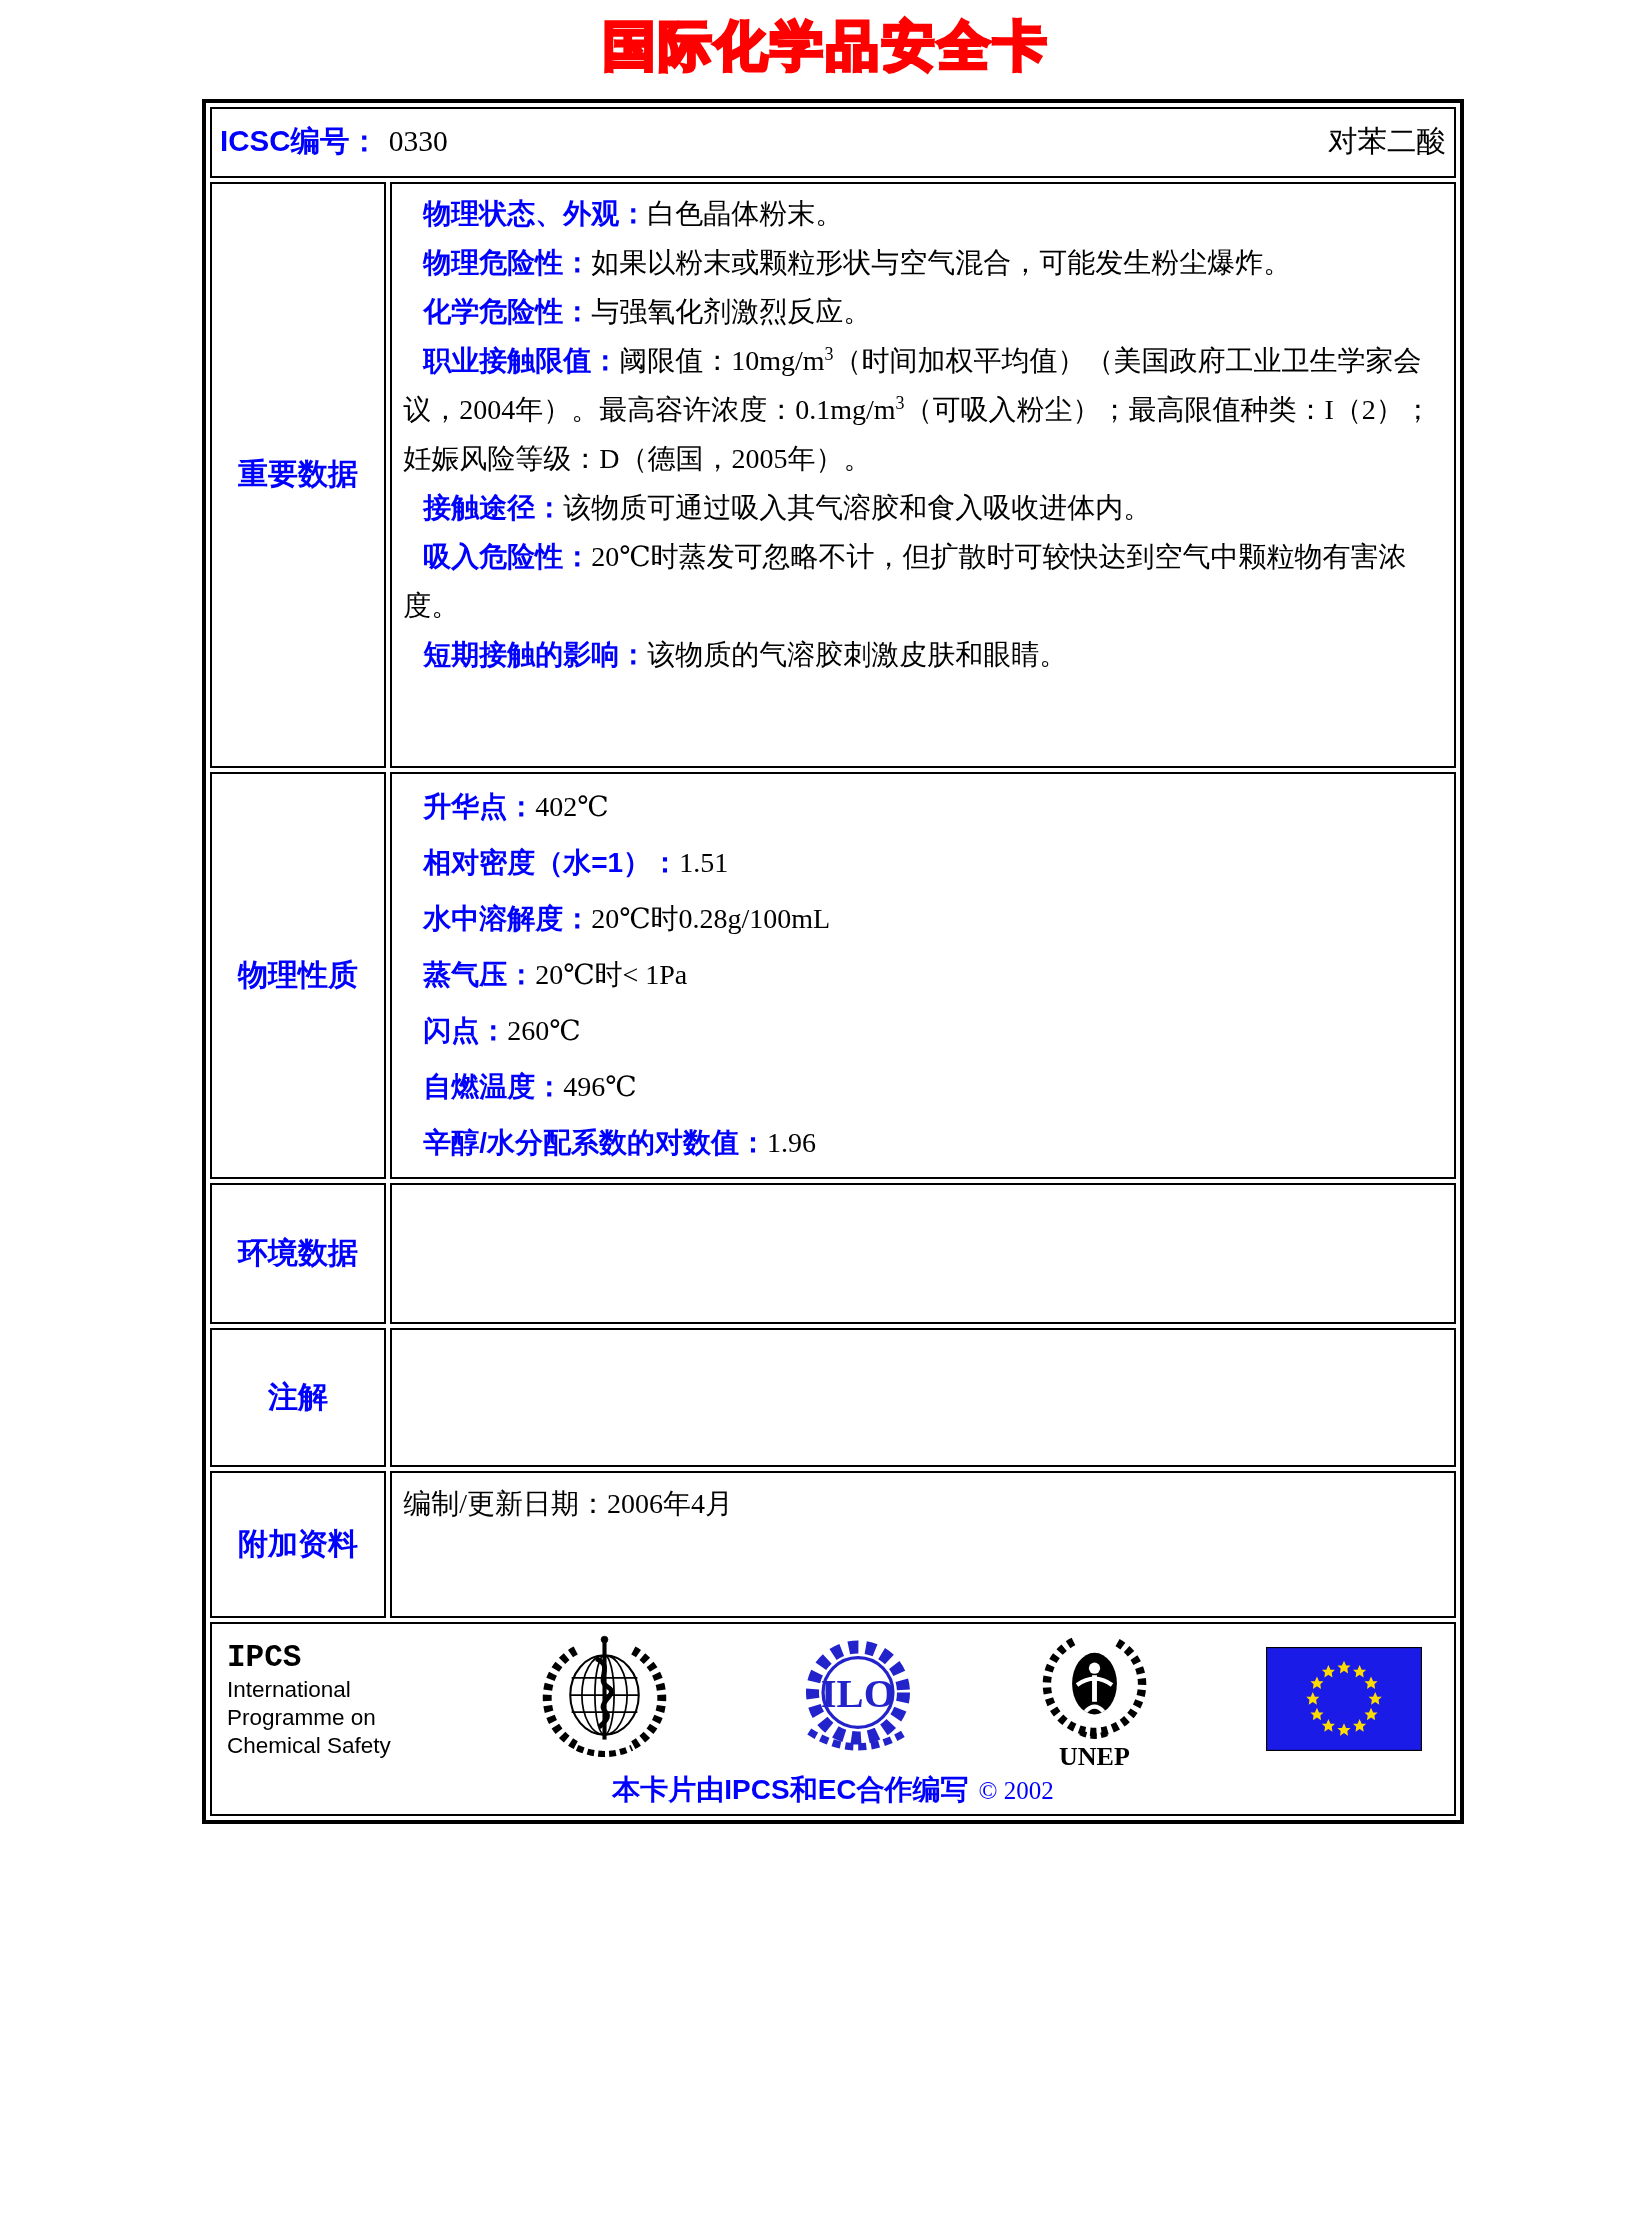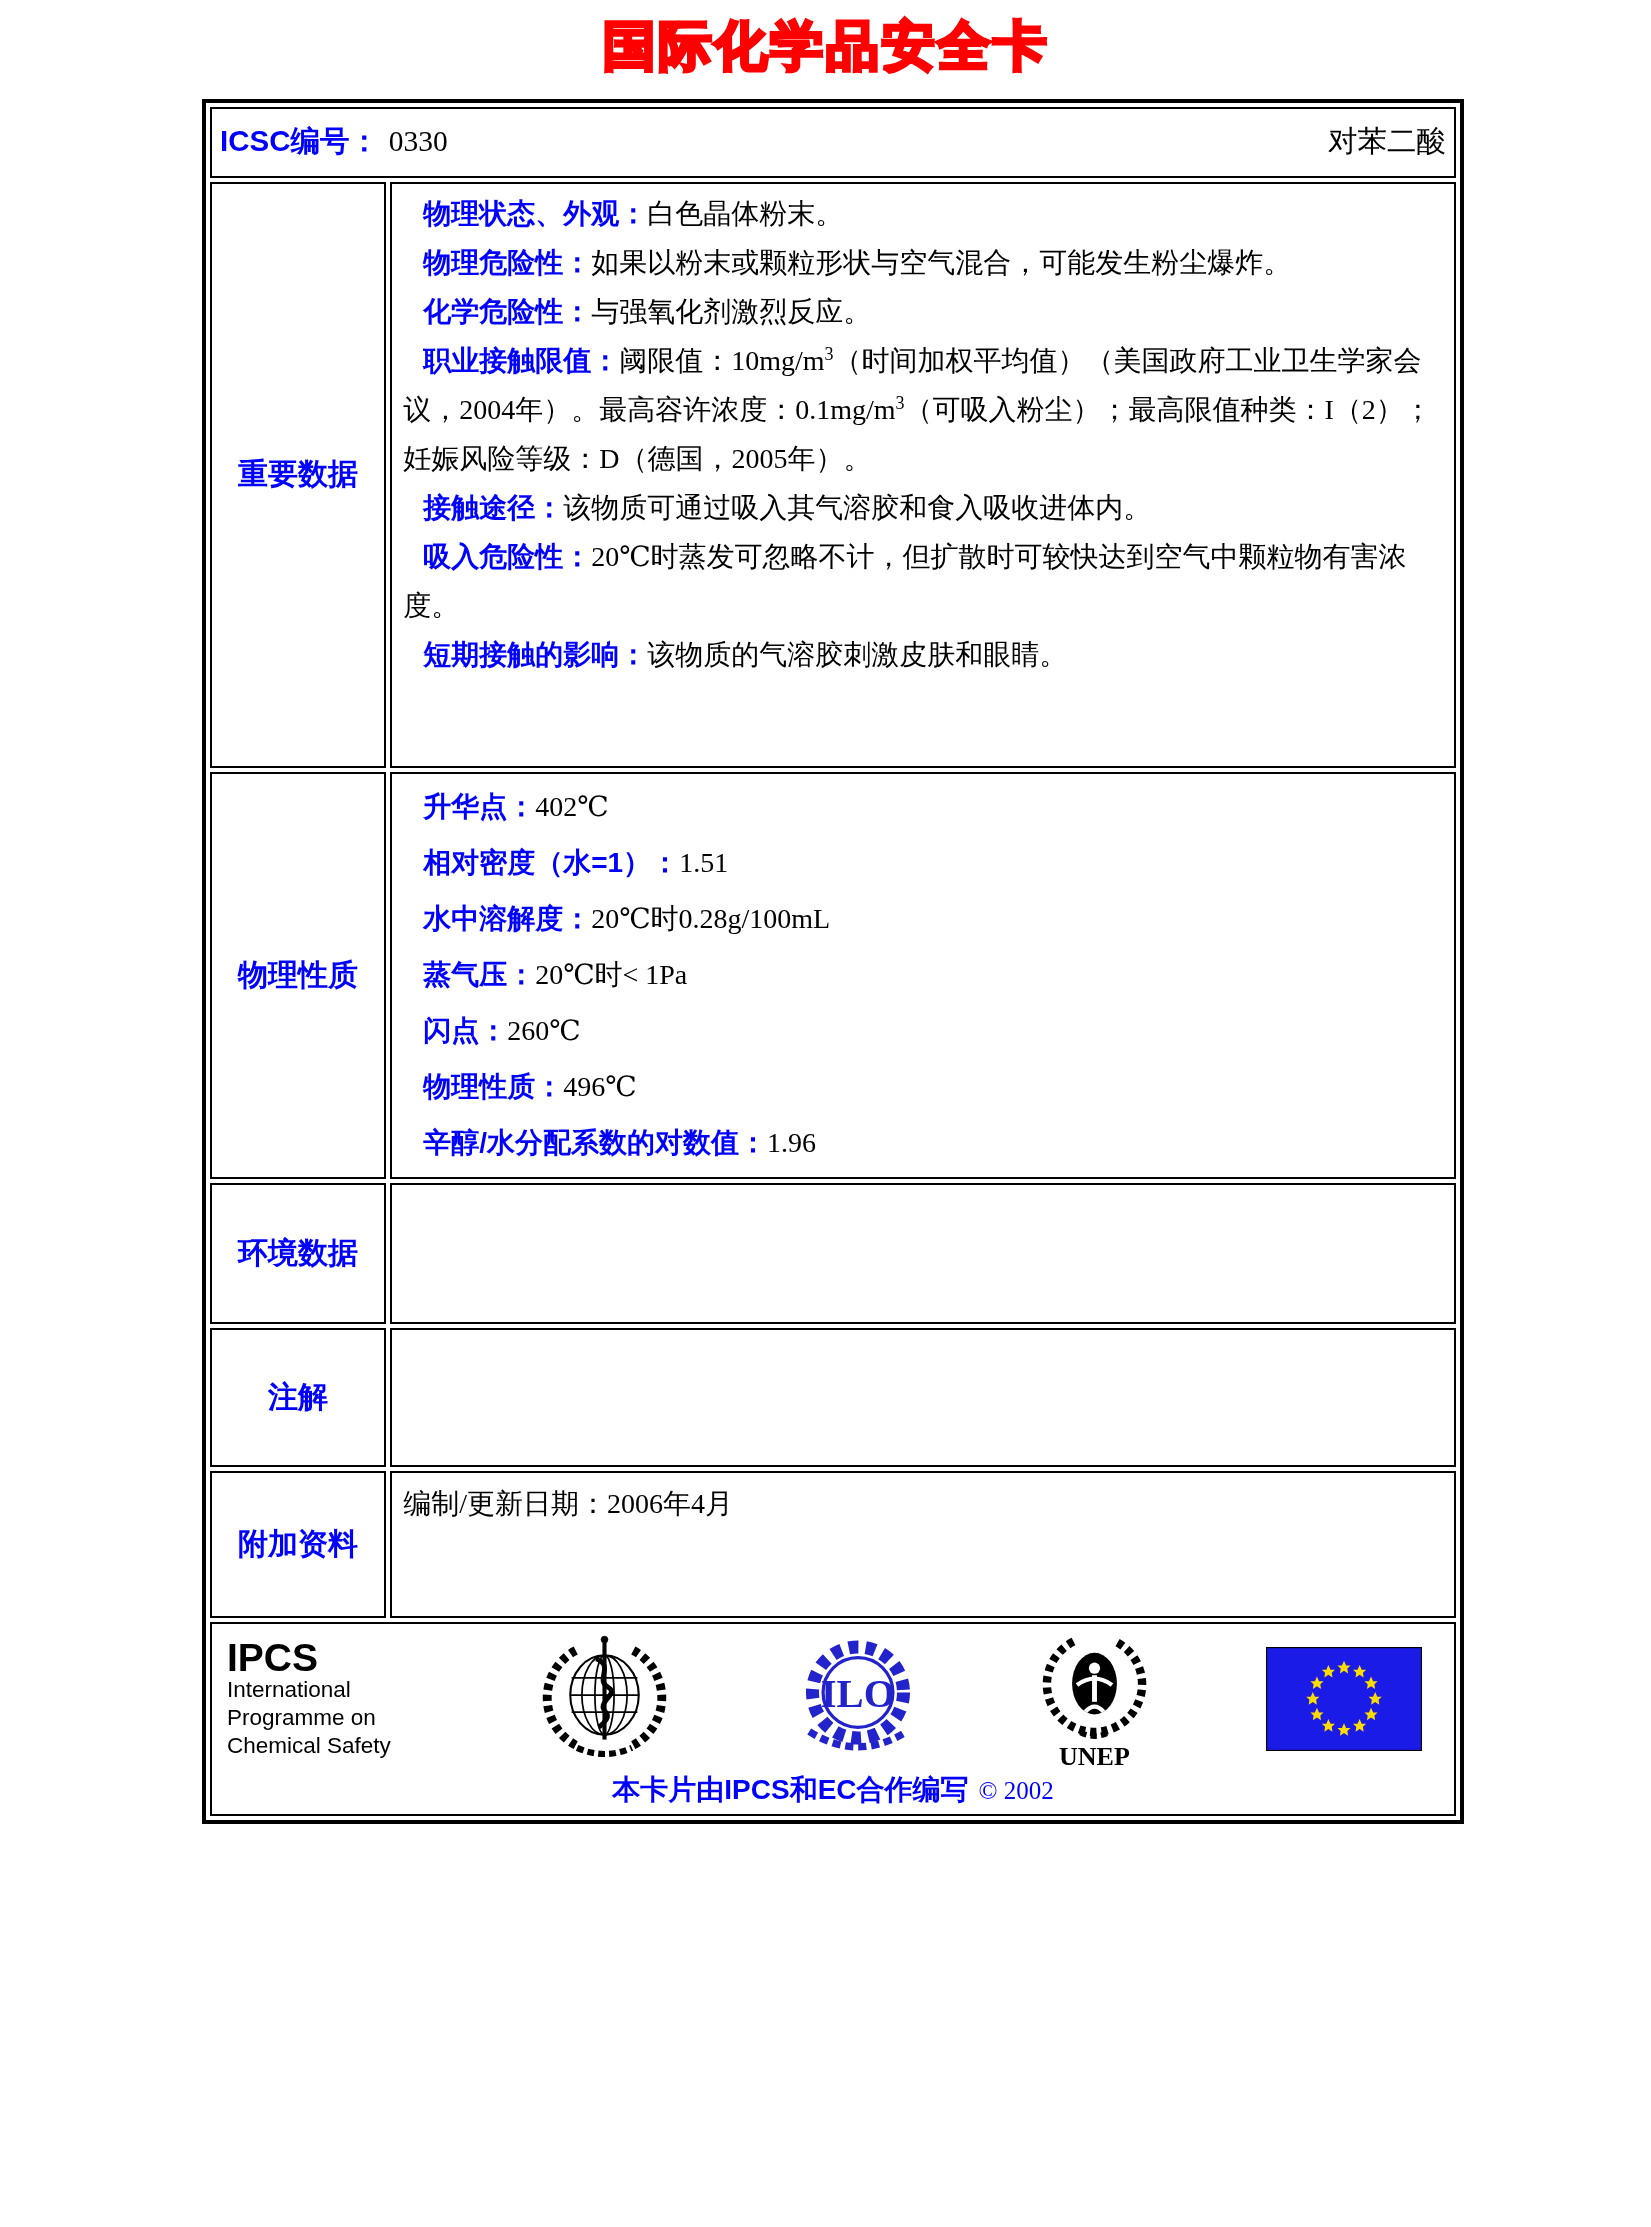--- a/index.html
+++ b/index.html
@@ -39,21 +39,21 @@
   tr[data-section="environmental-data"] .content-cell{height:126px;}
   tr[data-section="notes"] .content-cell{height:124px;}
   tr[data-section="additional-info"] .content-cell{height:131px;}
 
   .logos-cell{height:188px;}
   .logos-inner{display:flex;flex-direction:column;justify-content:space-between;
     height:100%;padding:4.2px 9.8px 1.4px 9.8px;box-sizing:border-box;}
   .logos-row{display:flex;align-items:center;justify-content:space-between;
     padding:0 21px 0 4.2px;}
   .ipcs-block{font-family:"Liberation Sans","DejaVu Sans",sans-serif;width:190px;}
-  .ipcs-title{font-size:39px;font-weight:bold;line-height:37px;}
+  .ipcs-title{font-size:31px;font-weight:bold;line-height:37px;font-family:Liberation Mono, monospace;}
   .ipcs-sub{font-size:22.5px;line-height:28px;}
   .credit-line{text-align:center;font-size:28px;color:#00f;padding-bottom:2.8px;}
   .credit-bold{font-weight:bold;
     font-family:"Liberation Sans","DejaVu Sans",sans-serif;}
   .credit-copy{font-size:25px;margin-left:9.8px;}
   .unep-caption{font-family:"Liberation Serif","DejaVu Serif",serif;
     font-weight:bold;font-size:26px;text-align:center;line-height:28px;}
 
   .legal-box{border:4.2px solid #000;margin-top:5.6px;padding:3.5px;}
   .legal-inner{border:2.1px solid #000;padding:11.2px 8.4px;font-size:26px;line-height:38px;}
@@ -97,21 +97,21 @@
           </td>
         </tr>
         <tr data-section="physical-properties">
           <td class="label-cell">物理性质</td>
           <td class="content-cell">
             <p class="line"><span class="line-label">升华点：</span>402℃</p>
             <p class="line"><span class="line-label">相对密度（水=1）：</span>1.51</p>
             <p class="line"><span class="line-label">水中溶解度：</span>20℃时0.28g/100mL</p>
             <p class="line"><span class="line-label">蒸气压：</span>20℃时&lt; 1Pa</p>
             <p class="line"><span class="line-label">闪点：</span>260℃</p>
-            <p class="line"><span class="line-label">物理性质：</span>496℃</p>
+            <p class="line"><span class="line-label">自燃温度：</span>496℃</p>
             <p class="line"><span class="line-label">辛醇/水分配系数的对数值：</span>1.96</p>
           </td>
         </tr>
         <tr data-section="environmental-data">
           <td class="label-cell">环境数据</td>
           <td class="content-cell"></td>
         </tr>
         <tr data-section="notes">
           <td class="label-cell">注解</td>
           <td class="content-cell"></td>

